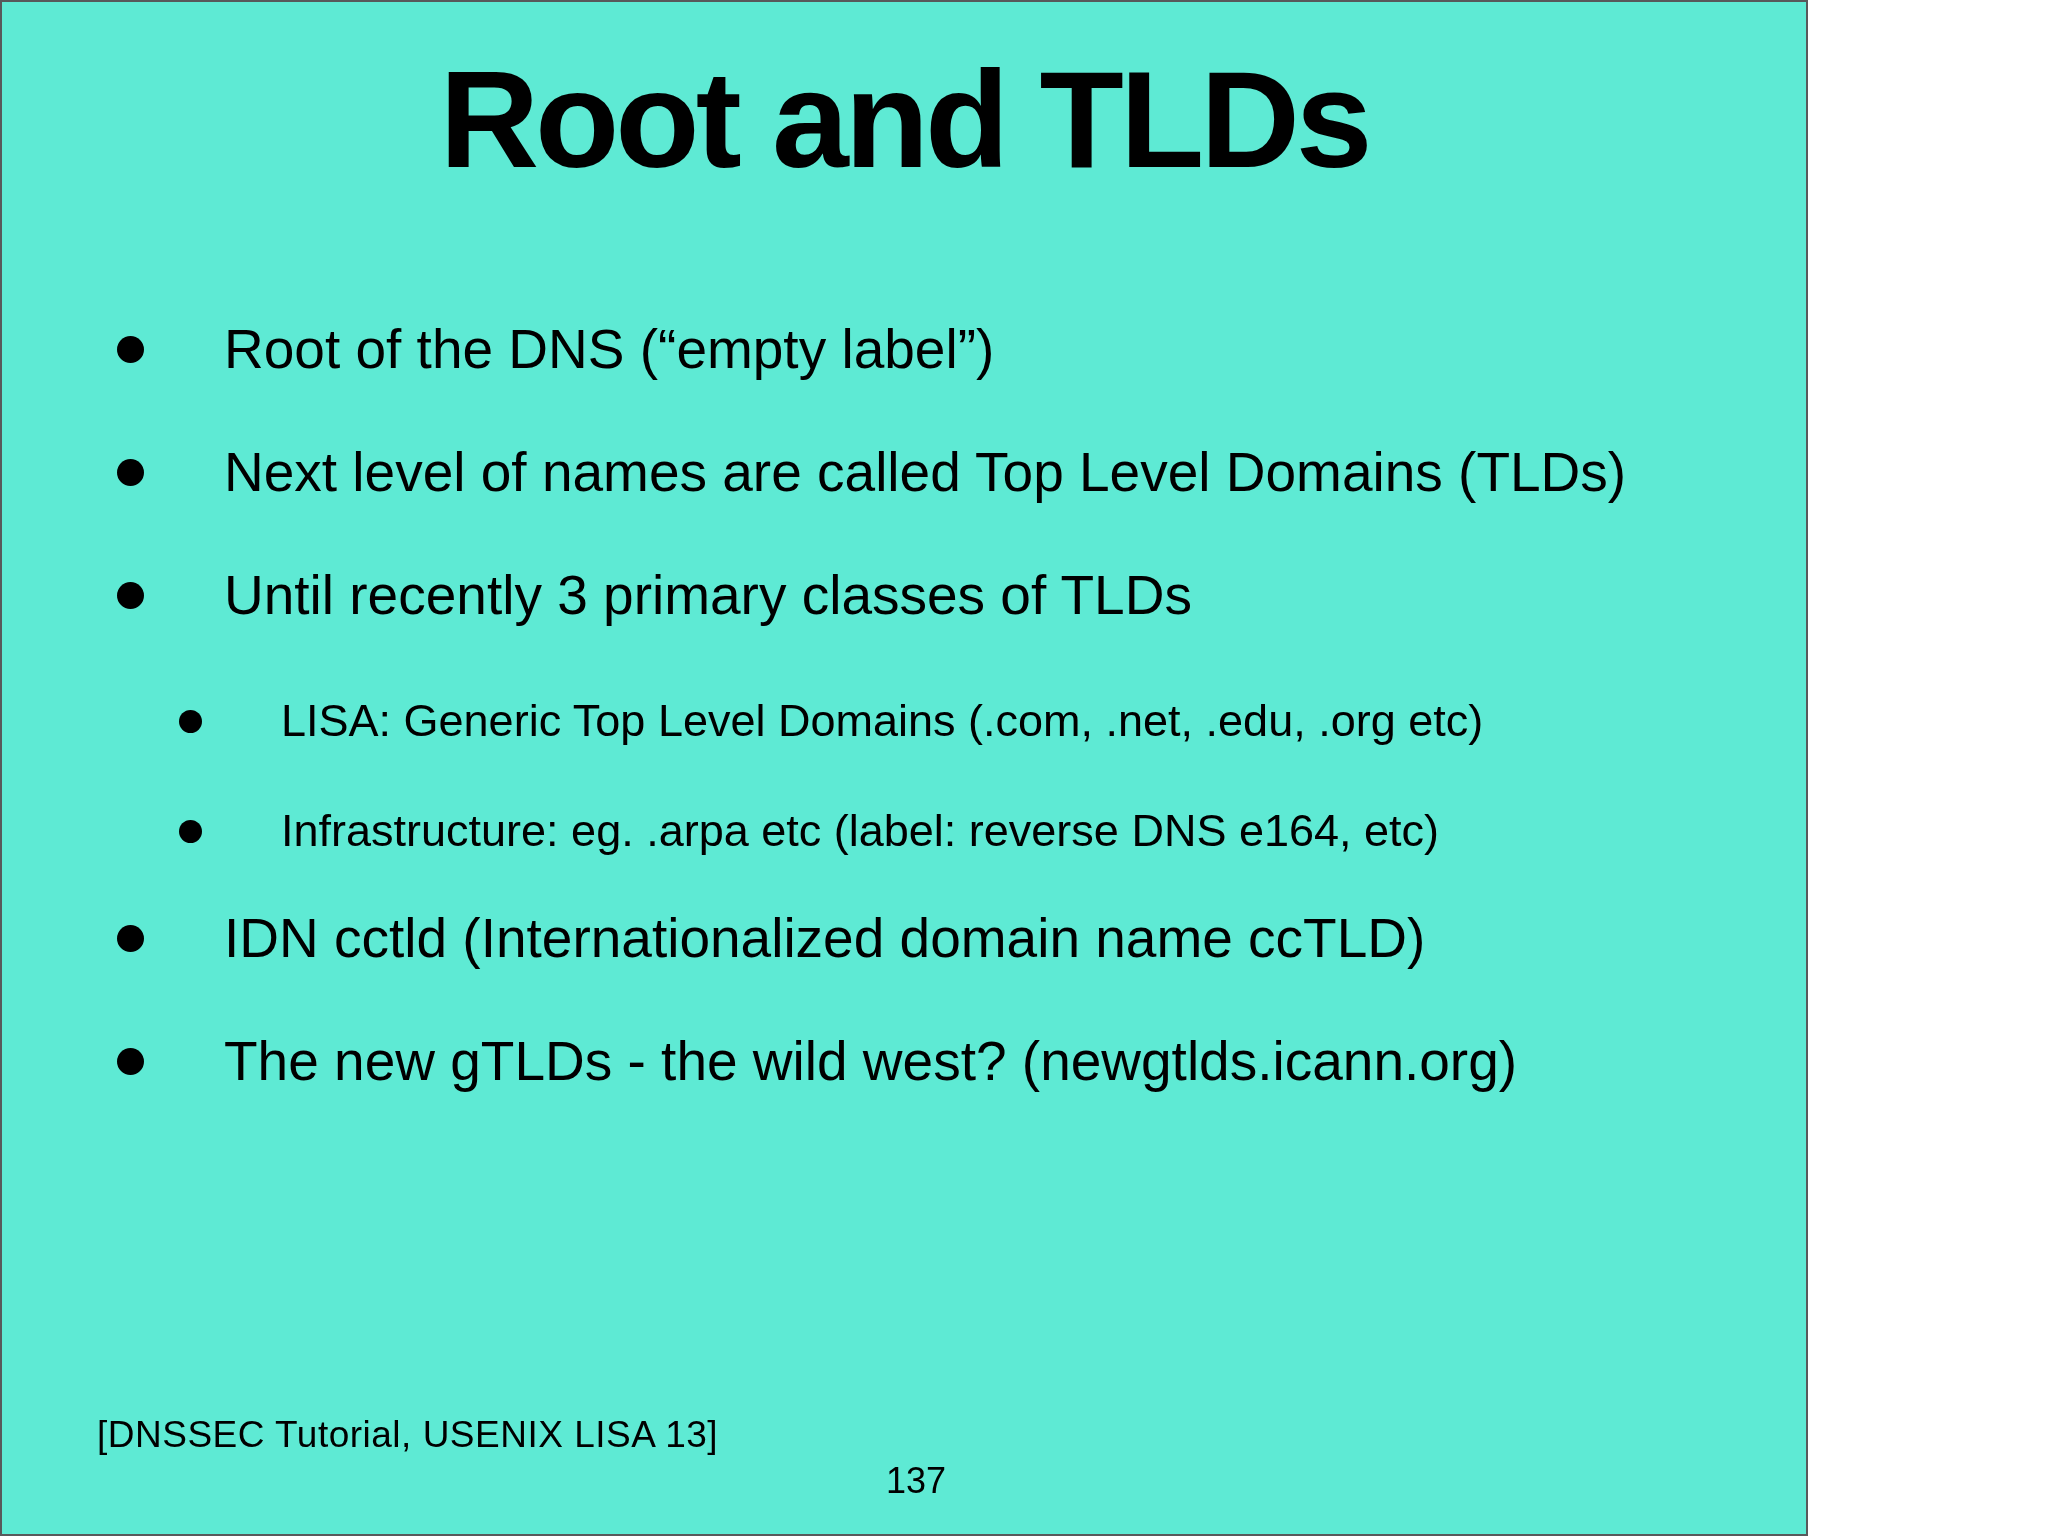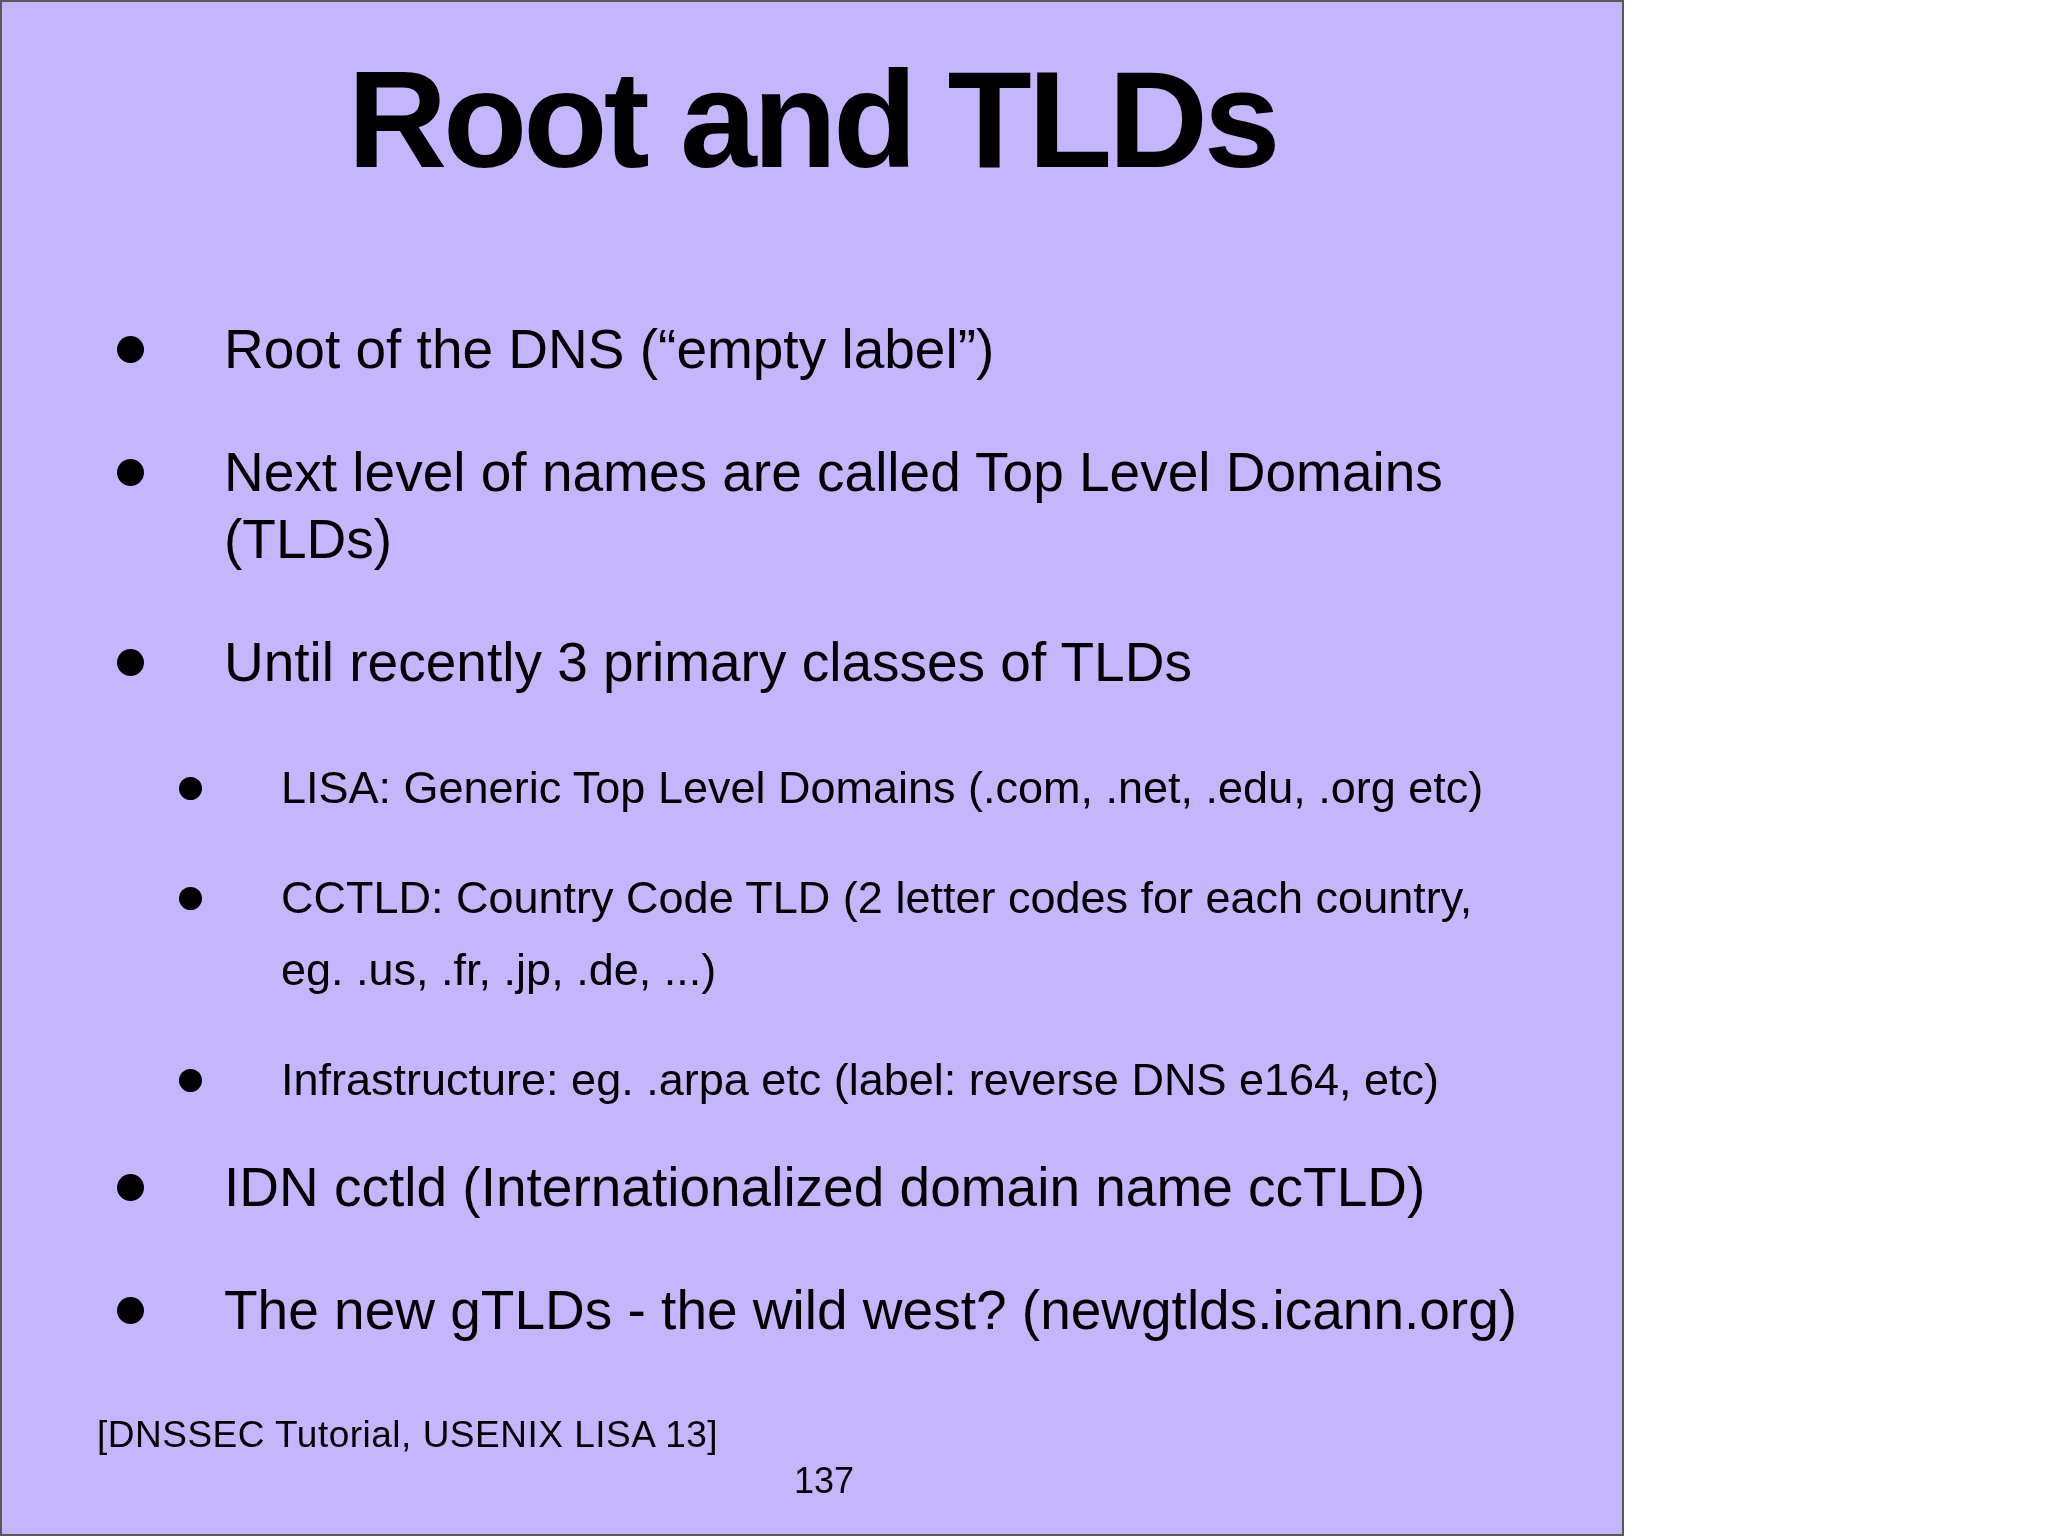--- a/index.html
+++ b/index.html
@@ -2,25 +2,25 @@
 <html><head>
 <meta charset="utf-8">
 <style>
   html, body {
     margin: 0;
     padding: 0;
     background: #ffffff;
   }
   .slide {
     position: relative;
-    width: 1624px;
+    width: 1808px;
     height: 1536px;
     box-sizing: border-box;
     border: 2px solid #58595b;
-    background: #c4b5fd;
+    background: #5eead4;
     color: #000000;
     font-family: "Liberation Sans", sans-serif;
     overflow: hidden;
   }
   .title {
     margin-top: 42px;
     text-align: center;
     font-size: 138px;
     font-weight: bold;
     letter-spacing: -4px;
@@ -104,25 +104,20 @@
       <div class="row level-1">
     <span class="dot"></span>
     <span class="text">Until recently 3 primary classes of TLDs</span>
   </div>
       <div class="row level-2">
     <span class="dot"></span>
     <span class="text">LISA: Generic Top Level Domains (.com, .net, .edu, .org etc)</span>
   </div>
       <div class="row level-2">
     <span class="dot"></span>
-    <span class="text">CCTLD: Country Code TLD (2 letter codes for each country,
-eg. .us, .fr, .jp, .de, ...)</span>
-  </div>
-      <div class="row level-2">
-    <span class="dot"></span>
     <span class="text">Infrastructure: eg. .arpa etc (label: reverse DNS e164, etc)</span>
   </div>
       <div class="row level-1">
     <span class="dot"></span>
     <span class="text">IDN cctld (Internationalized domain name ccTLD)</span>
   </div>
       <div class="row level-1">
     <span class="dot"></span>
     <span class="text">The new gTLDs - the wild west? (newgtlds.icann.org)</span>
   </div>

